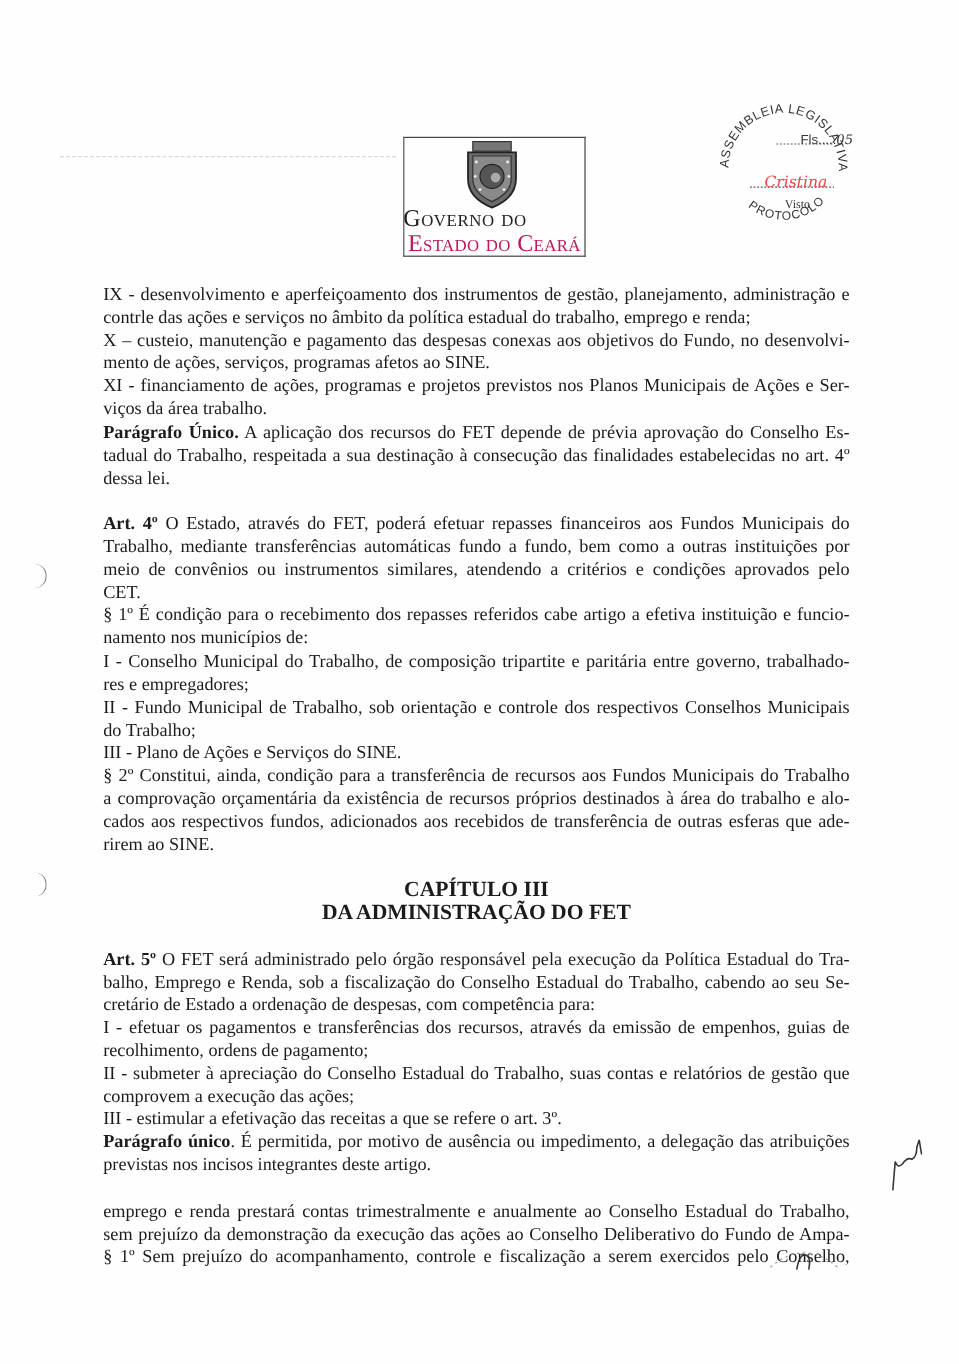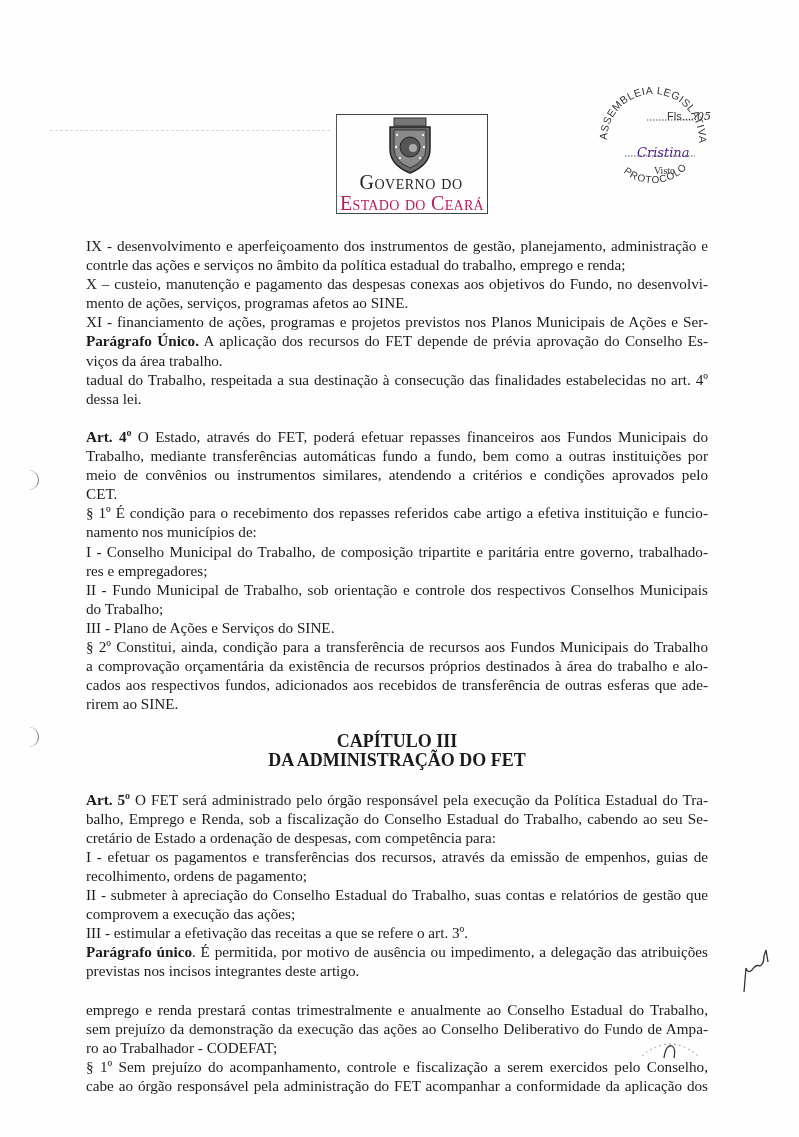--- a/index.html
+++ b/index.html
@@ -1,26 +1,26 @@
 <!DOCTYPE html>
 <html><head>
 <meta charset="utf-8">
 <style>
   html, body { margin: 0; padding: 0; background: #ffffff; }
   body { width: 799px; height: 1137px; position: relative; overflow: hidden; font-family: "Liberation Serif", "DejaVu Serif", serif; color: #1b1b1b; }
   .page { position: absolute; left: 0; top: 0; width: 799px; height: 1137px; background: #fefefe; }
   .scan-dash { position: absolute; left: 50px; top: 130px; width: 280px; border-top: 1px dashed #d8d8d8; }
   .logo-box { position: absolute; left: 336px; top: 114px; width: 150px; height: 98px; border-top: 1.5px solid #444; border-right: 1.5px solid #444; border-bottom: 1.5px solid #444; border-left: 1.5px solid #444; border-left-color: #555; }
   .crest { position: absolute; left: 380px; top: 117px; width: 60px; height: 58px; }
-  .gov-l1 { position: absolute; left: 336px; top: 172px; width: 150px; text-align: center; font-size: 20px; letter-spacing: 0.5px; color: #222; font-variant: small-caps; line-height: 20px; }
+  .gov-l1 { position: absolute; left: 336px; top: 172px; width: 150px; text-align: left; font-size: 20px; letter-spacing: 0.5px; color: #222; font-variant: small-caps; line-height: 20px; }
   .gov-l2 { position: absolute; left: 332px; top: 193px; width: 160px; text-align: center; font-size: 20px; letter-spacing: 0.3px; color: #be185d; font-variant: small-caps; line-height: 20px; }
   .stamp { position: absolute; left: 595px; top: 78px; width: 115px; height: 110px; }
   .stamp-fls { position: absolute; left: 627px; top: 110px; font-family: "Liberation Sans", sans-serif; font-size: 11px; color: #333; margin-left: 40px; }
   .stamp-visto { position: absolute; left: 654px; top: 165px; font-family: Liberation Serif, serif; font-size: 10px; color: #333; }
-  .stamp-sig { position: absolute; left: 637px; top: 145px; font-family: "DejaVu Serif", serif; font-style: italic; font-size: 13px; color: #4c1d95; }
+  .stamp-sig { position: absolute; left: 637px; top: 145px; font-family: "DejaVu Serif", serif; font-style: italic; font-size: 13px; color: #ef4444; }
   .body-text { position: absolute; left: 86px; top: 236px; width: 622px; font-size: 15.2px; line-height: 19.1px; }
   .ln { display: block; white-space: nowrap; text-align: justify; text-align-last: justify; height: 19.1px; }
   .ln.last { text-align-last: left; }
   .gap { height: 19.1px; }
   .b { font-weight: bold; }
   .chapter { text-align: center; font-weight: bold; font-size: 18px; line-height: 19px; }
   .punch { position: absolute; width: 16px; height: 20px; border-right: 1.2px solid #777; border-radius: 0 12px 12px 0; }
   .margin-mark { position: absolute; left: 738px; top: 948px; width: 40px; height: 48px; }
   .bottom-stamp { position: absolute; left: 640px; top: 1038px; width: 60px; height: 22px; }
 </style>
@@ -69,22 +69,22 @@
 
   <div class="punch" style="left:22px; top:470px;"></div>
   <div class="punch" style="left:22px; top:727px;"></div>
 
   <div class="body-text" id="body-text">
       <div class="ln"><span>IX - desenvolvimento e aperfeiçoamento dos instrumentos de gestão, planejamento, administração e</span></div>
       <div class="ln last"><span>contrle das ações e serviços no âmbito da política estadual do trabalho, emprego e renda;</span></div>
       <div class="ln"><span>X – custeio, manutenção e pagamento das despesas conexas aos objetivos do Fundo, no desenvolvi-</span></div>
       <div class="ln last"><span>mento de ações, serviços, programas afetos ao SINE.</span></div>
       <div class="ln"><span>XI - financiamento de ações, programas e projetos previstos nos Planos Municipais de Ações e Ser-</span></div>
+      <div class="ln last"><span>viços da área trabalho.</span></div>
       <div class="ln"><span class="b">Parágrafo Único.</span><span> A aplicação dos recursos do FET depende de prévia aprovação do Conselho Es-</span></div>
-      <div class="ln last"><span>viços da área trabalho.</span></div>
       <div class="ln"><span>tadual do Trabalho, respeitada a sua destinação à consecução das finalidades estabelecidas no art. 4º</span></div>
       <div class="ln last"><span>dessa lei.</span></div>
       <div class="gap"></div>
       <div class="ln"><span class="b">Art. 4º</span><span> O Estado, através do FET, poderá efetuar repasses financeiros aos Fundos Municipais do</span></div>
       <div class="ln"><span>Trabalho, mediante transferências automáticas fundo a fundo, bem como a outras instituições por</span></div>
       <div class="ln"><span>meio de convênios ou instrumentos similares, atendendo a critérios e condições aprovados pelo</span></div>
       <div class="ln last"><span>CET.</span></div>
       <div class="ln"><span>§ 1º É condição para o recebimento dos repasses referidos cabe artigo a efetiva instituição e funcio-</span></div>
       <div class="ln last"><span>namento nos municípios de:</span></div>
       <div class="ln"><span>I - Conselho Municipal do Trabalho, de composição tripartite e paritária entre governo, trabalhado-</span></div>
@@ -106,23 +106,21 @@
       <div class="ln"><span>I - efetuar os pagamentos e transferências dos recursos, através da emissão de empenhos, guias de</span></div>
       <div class="ln last"><span>recolhimento, ordens de pagamento;</span></div>
       <div class="ln"><span>II - submeter à apreciação do Conselho Estadual do Trabalho, suas contas e relatórios de gestão que</span></div>
       <div class="ln last"><span>comprovem a execução das ações;</span></div>
       <div class="ln last"><span>III - estimular a efetivação das receitas a que se refere o art. 3º.</span></div>
       <div class="ln"><span class="b">Parágrafo único</span><span>. É permitida, por motivo de ausência ou impedimento, a delegação das atribuições</span></div>
       <div class="ln last"><span>previstas nos incisos integrantes deste artigo.</span></div>
       <div class="gap"></div>
       <div class="ln"><span>emprego e renda prestará contas trimestralmente e anualmente ao Conselho Estadual do Trabalho,</span></div>
       <div class="ln"><span>sem prejuízo da demonstração da execução das ações ao Conselho Deliberativo do Fundo de Ampa-</span></div>
-      <div class="ln last"><span>ro ao Trabalhador - CODEFAT;</span></div>
       <div class="ln"><span>§ 1º Sem prejuízo do acompanhamento, controle e fiscalização a serem exercidos pelo Conselho,</span></div>
-      <div class="ln"><span>cabe ao órgão responsável pela administração do FET acompanhar a conformidade da aplicação dos</span></div>
     </div>
 
   <svg class="margin-mark" viewBox="0 0 40 48">
     <path d="M6 44 L8 20 Q10 26 14 22 Q18 16 22 18 Q26 16 26 8 L28 2 L30 14" fill="none" stroke="#333" stroke-width="1.3"></path>
   </svg>
 
   <svg class="bottom-stamp" viewBox="0 0 60 22">
     <path d="M2 18 Q30 -6 58 18" fill="none" stroke="#999" stroke-width="1" stroke-dasharray="2 3"></path>
     <path d="M24 20 Q26 6 32 8 Q36 10 34 20" fill="none" stroke="#333" stroke-width="1.3"></path>
   </svg>

